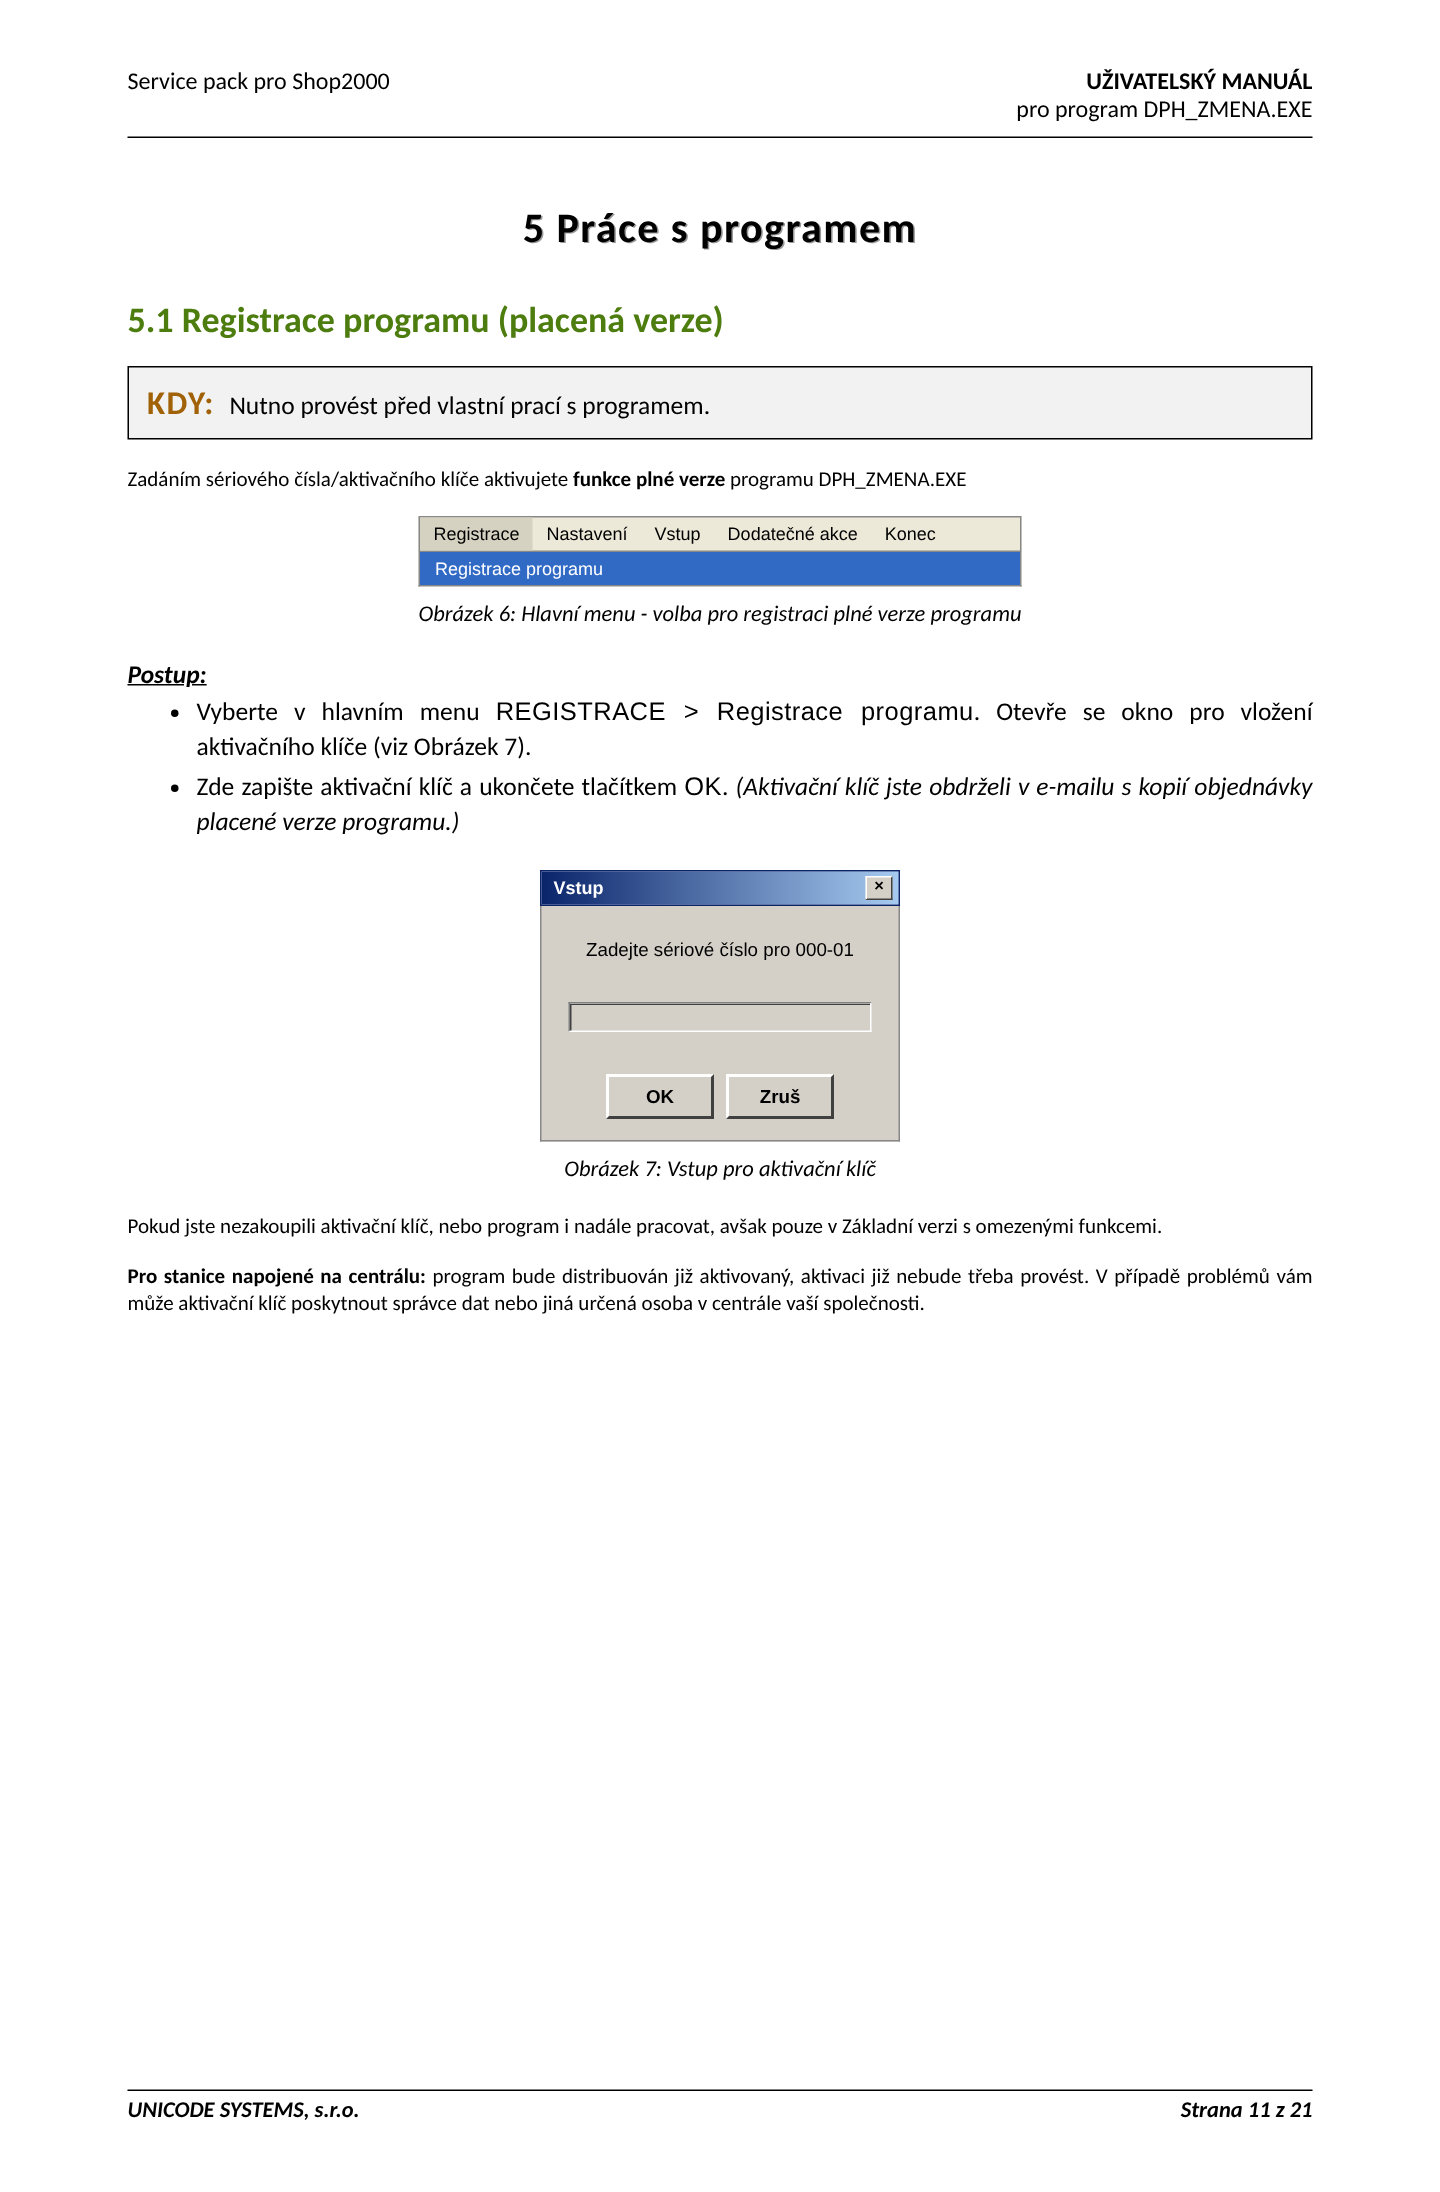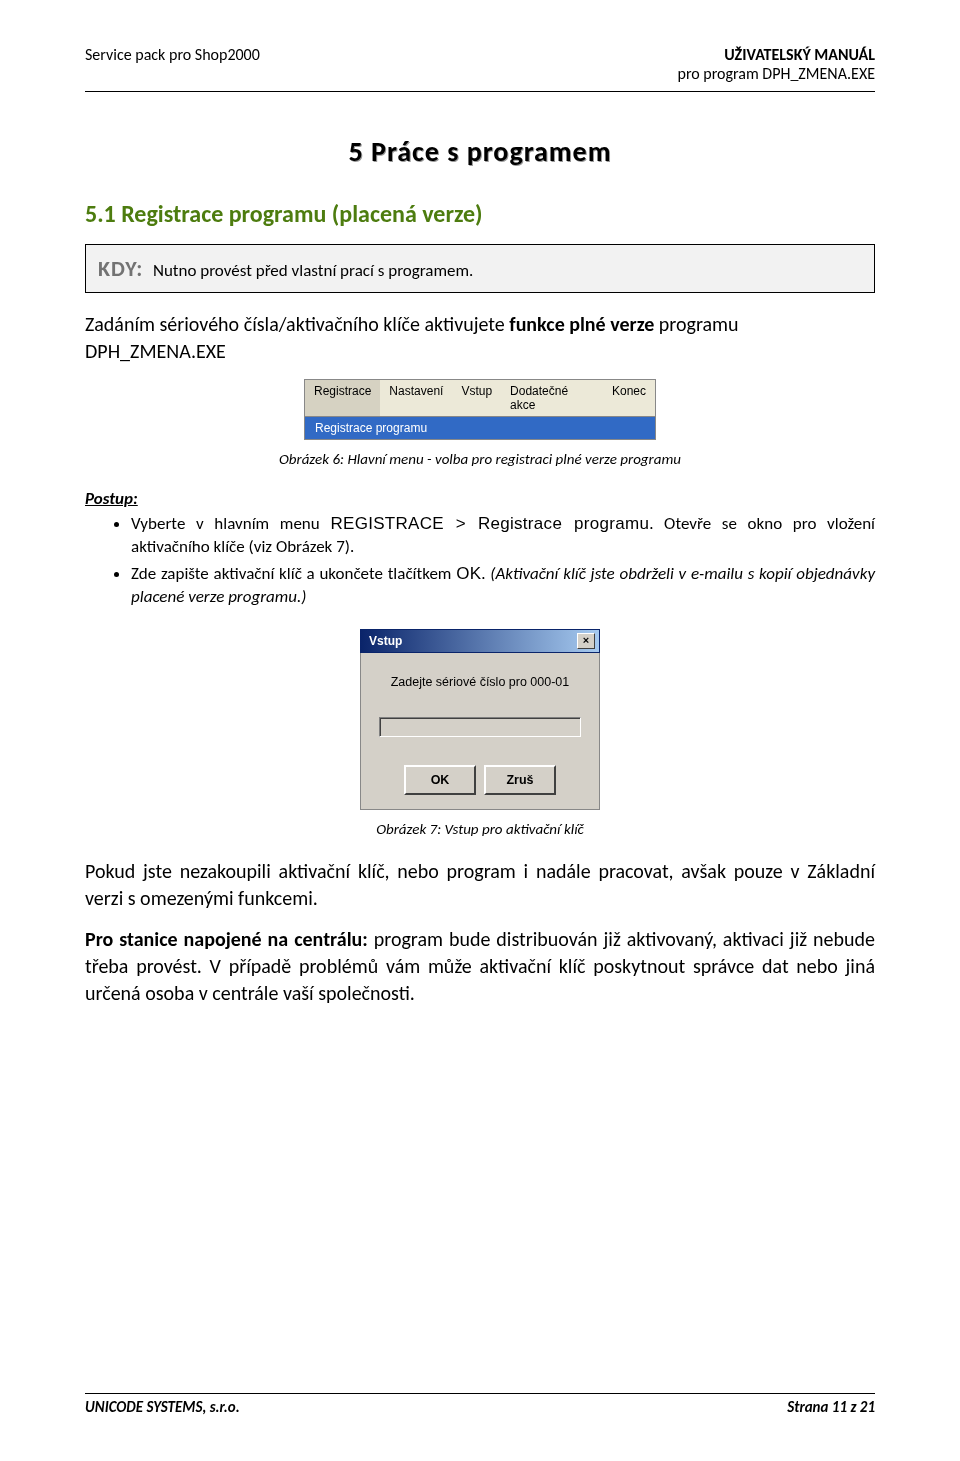--- a/index.html
+++ b/index.html
@@ -45,34 +45,34 @@
     color: #4d7c0f;
     margin-bottom: 16px;
   }
   .kdy-box {
     background: #f2f2f2;
     border: 1px solid #000;
     padding: 10px 12px;
     margin-bottom: 18px;
   }
   .kdy-label {
-    color: #737373;
+    color: #a16207;
     font-weight: bold;
     font-size: 22px;
     letter-spacing: 1px;
     margin-right: 6px;
   }
   .kdy-text { font-size: 17px; color: #000; }
-  p.body { font-size: 20px; margin-bottom: 14px; line-height: 1.35; }
+  p.body { font-size: 14px; margin-bottom: 14px; line-height: 1.35; }
   .bold { font-weight: bold; }
 
   
   .menu-shot {
     margin: 0 auto 10px auto;
-    width: 352px;
+    width: 402px;
   }
   .menubar {
     display: flex;
     background: #ece9d8;
     border: 1px solid #888;
     font-family: Tahoma, Arial, sans-serif;
     font-size: 12px;
   }
   .menubar .mi {
     padding: 4px 9px;

